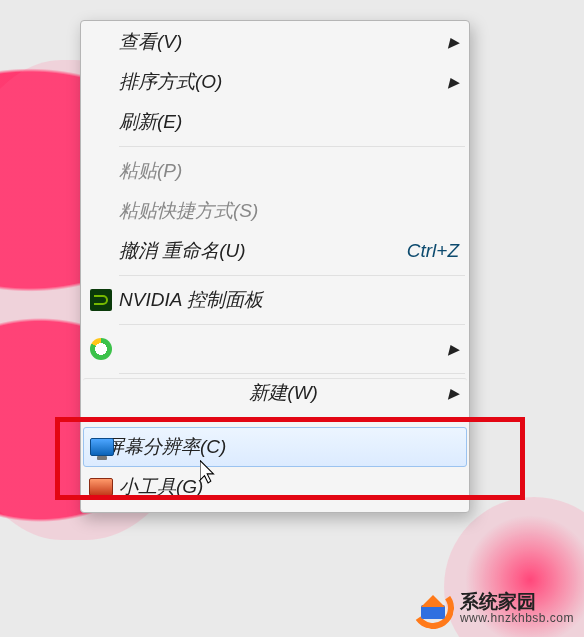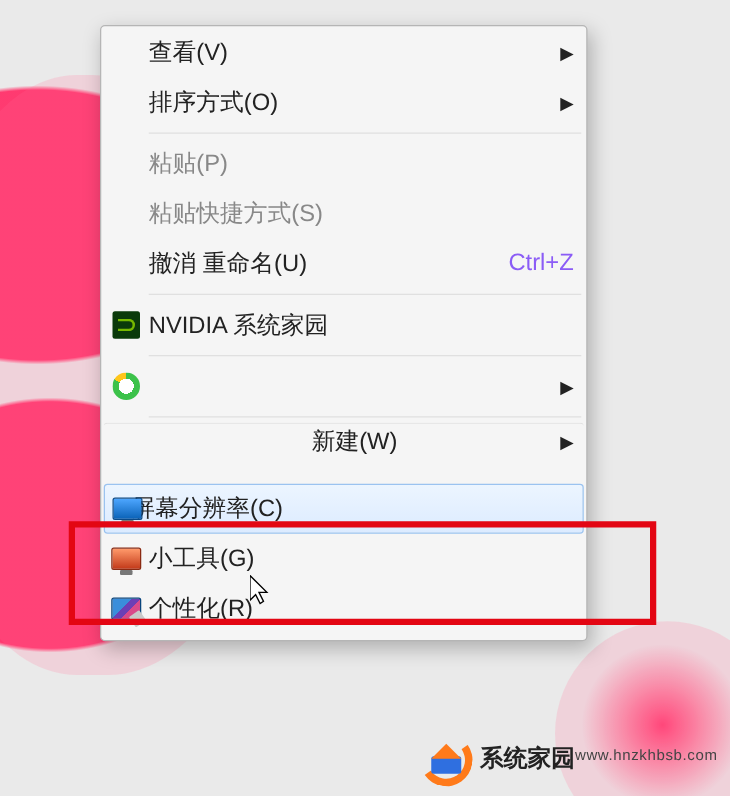--- a/index.html
+++ b/index.html
@@ -57,20 +57,21 @@
     box-sizing: border-box;
   }
   .menu-item {
     display: flex;
     align-items: center;
     height: 40px;
     padding: 0 8px 0 36px;
     position: relative;
     color: #222;
     border-radius: 3px;
+    font-style: italic;
   }
   .menu-item.hover {
     background: linear-gradient(#ecf5ff, #dcebff);
     border: 1px solid #9bc3f0;
     padding-left: 21px;
     padding-right: 7px;
     height: 38px;
   }
   .menu-item.disabled {
     color: #888;
@@ -88,21 +89,21 @@
     height: 24px;
     display: flex;
     align-items: center;
     justify-content: center;
   }
   .menu-item .label {
     flex: 1 1 auto;
     white-space: nowrap;
   }
   .menu-item .shortcut {
-    color: #8b5cf6;
+    color: #0c4a6e;
     margin-left: 16px;
     font-size: 19px;
   }
   .menu-item .submenu-arrow {
     margin-left: auto;
     font-size: 14px;
     color: #222;
   }
   .sep {
     height: 1px;
@@ -244,62 +245,65 @@
   .site-logo .badge .house::after {
     content:"";
     position:absolute;
     left:0; top:-2px;
     width:0; height:0;
     border-left:12px solid transparent;
     border-right:12px solid transparent;
     border-bottom:12px solid #ff7a1a;
   }
   .site-logo .texts {
-    display:flex; line-height:1.05;
+    display:flex; flex-direction:column; line-height:1.05;
   }
   .site-logo .t1 { font-size:19px; font-weight:700; color:#222; }
   .site-logo .t2 { font-size:12px; color:#444; letter-spacing:0.5px; }
 </style>
 </head>
 <body>
 
 <div class="stage">
   <div class="wallpaper"></div>
 
   <div class="context-menu">
 
     <div class="menu-item">
       <span class="label">查看(V)</span>
       <span class="submenu-arrow">▶</span>
     </div>
     <div class="menu-item">
       <span class="label">排序方式(O)</span>
       <span class="submenu-arrow">▶</span>
     </div>
+    <div class="menu-item">
+      <span class="label">刷新(E)</span>
+    </div>
 
     <div class="sep"></div>
 
     <div class="menu-item disabled">
       <span class="label">粘贴(P)</span>
     </div>
     <div class="menu-item disabled">
       <span class="label">粘贴快捷方式(S)</span>
     </div>
     <div class="menu-item">
       <span class="label">撤消 重命名(U)</span>
       <span class="shortcut">Ctrl+Z</span>
     </div>
 
     <div class="sep"></div>
 
     <div class="menu-item">
       <span class="icon-slot">
           <span class="ic-nvidia"></span>
         </span>
-      <span class="label">NVIDIA 系统家园</span>
+      <span class="label">NVIDIA 控制面板</span>
     </div>
 
     <div class="sep"></div>
 
     <div class="menu-item">
       <span class="icon-slot">
           <span class="ic-360"></span>
         </span>
       <span class="submenu-arrow">▶</span>
     </div>
@@ -318,26 +322,20 @@
       <span class="label">屏幕分辨率(C)</span>
     </div>
 
     <div class="menu-item">
       <span class="icon-slot">
           <span class="ic-monitor-red"></span>
         </span>
       <span class="label">小工具(G)</span>
     </div>
 
-    <div class="menu-item">
-      <span class="icon-slot">
-          <span class="ic-personalize"></span>
-        </span>
-      <span class="label">个性化(R)</span>
-    </div>
 
   </div>
 
   <div class="highlight-box"></div>
 
   <svg class="cursor" viewBox="0 0 20 28">
     <polygon points="0,0 0,22 5,17 9,25 12,23 8,15 15,15" fill="#fff" stroke="#000" stroke-width="1.2"></polygon>
   </svg>
 
   <div class="site-logo">

